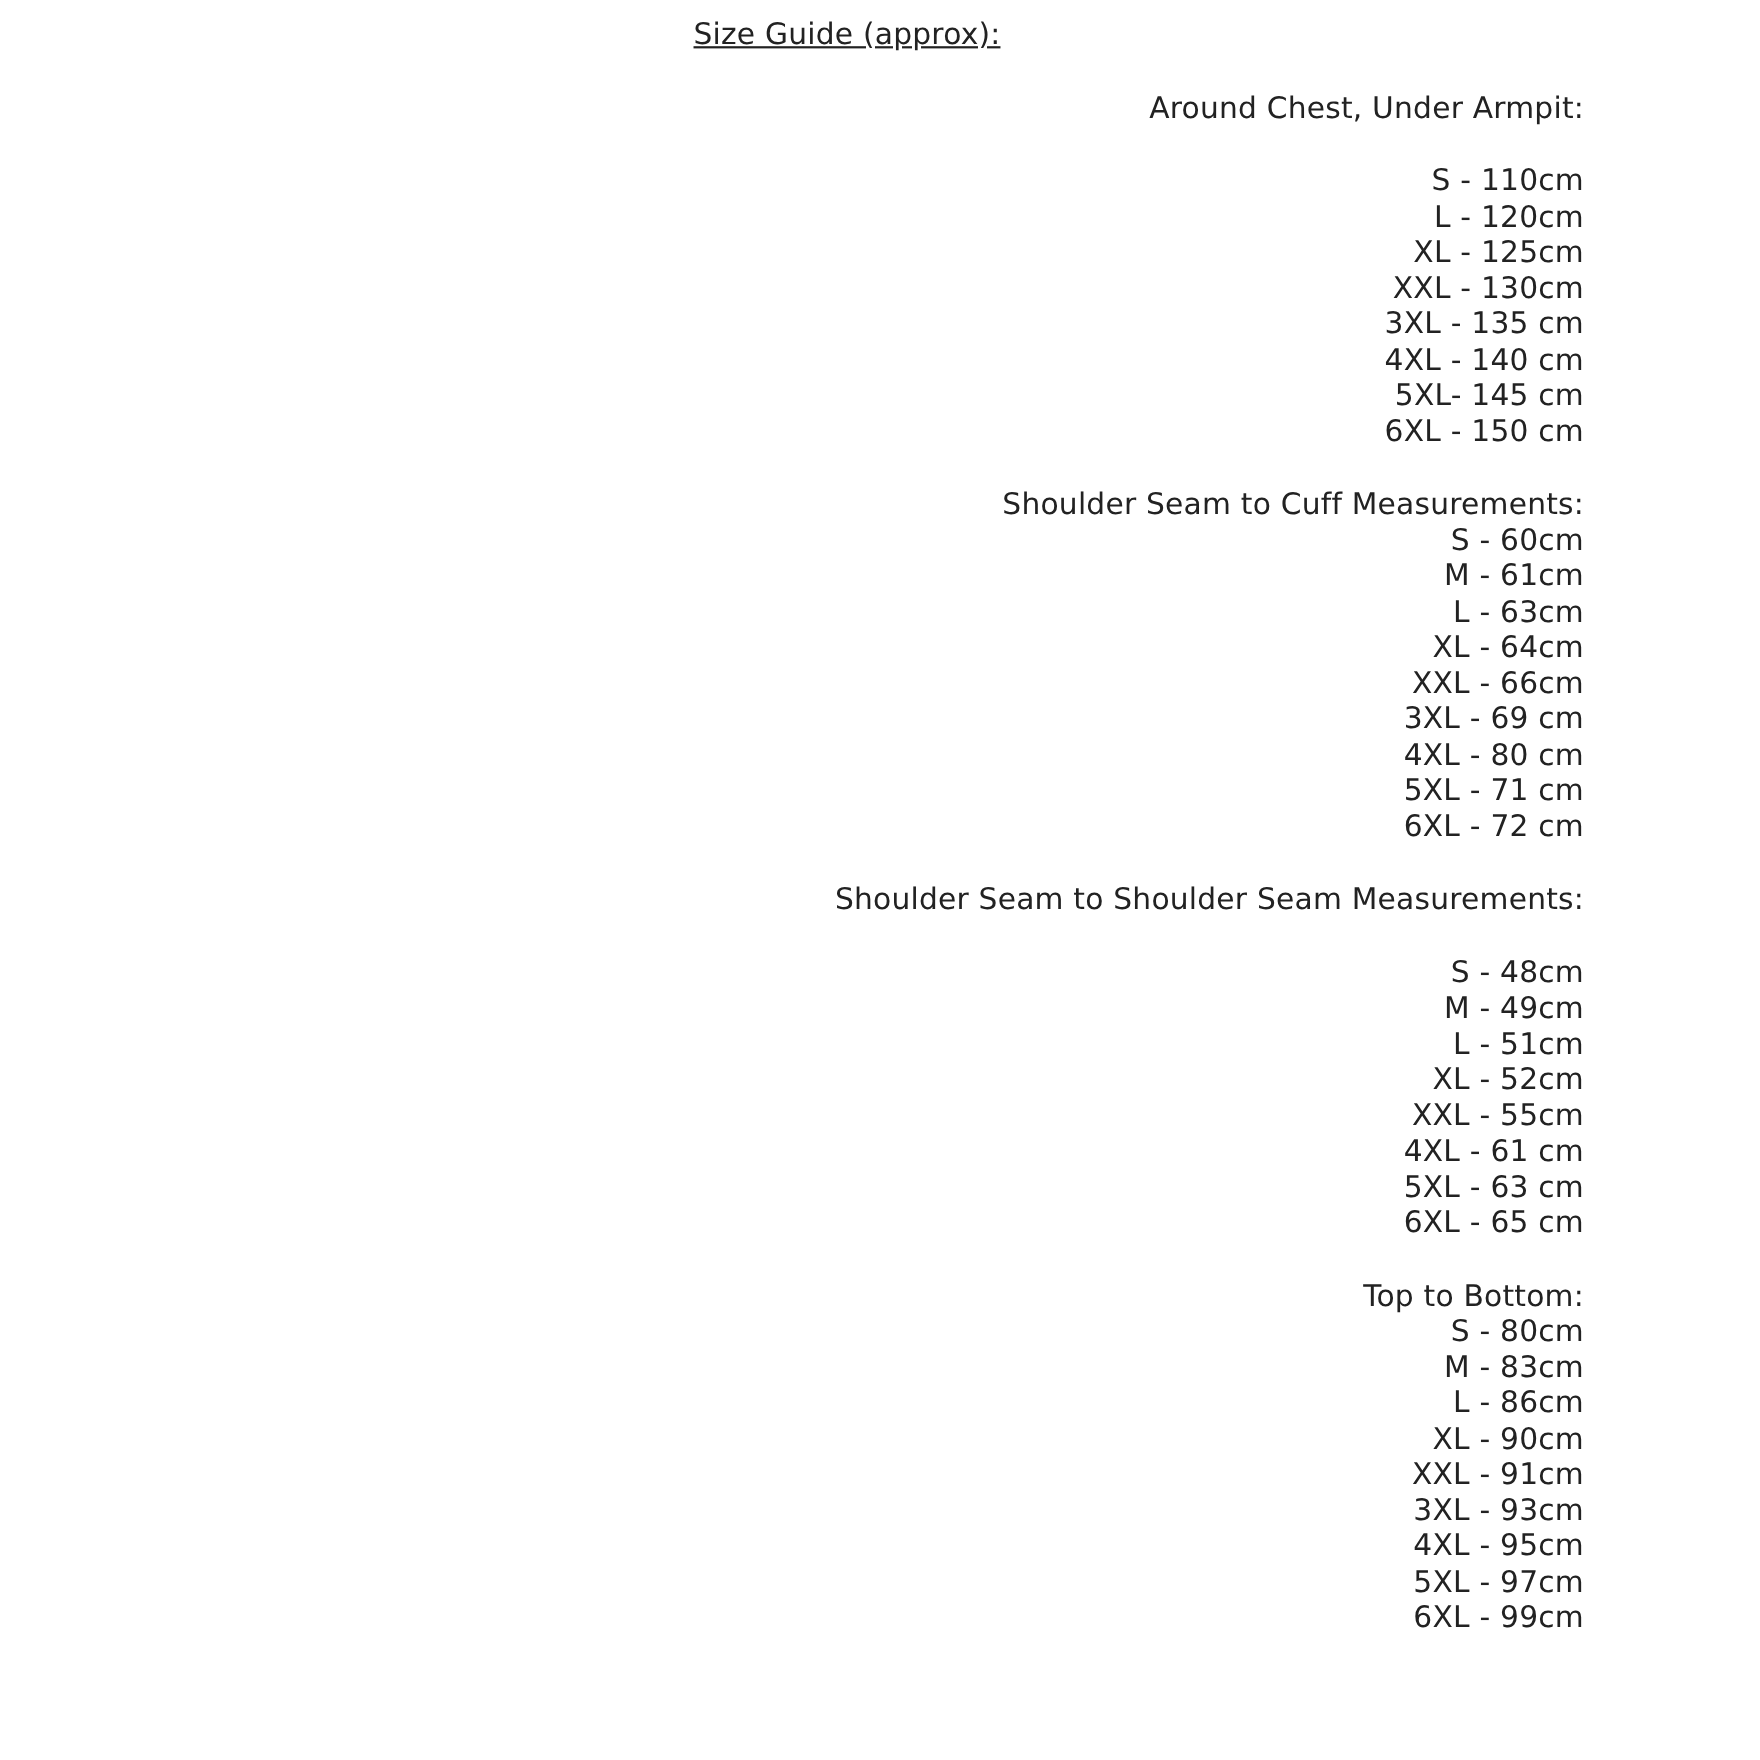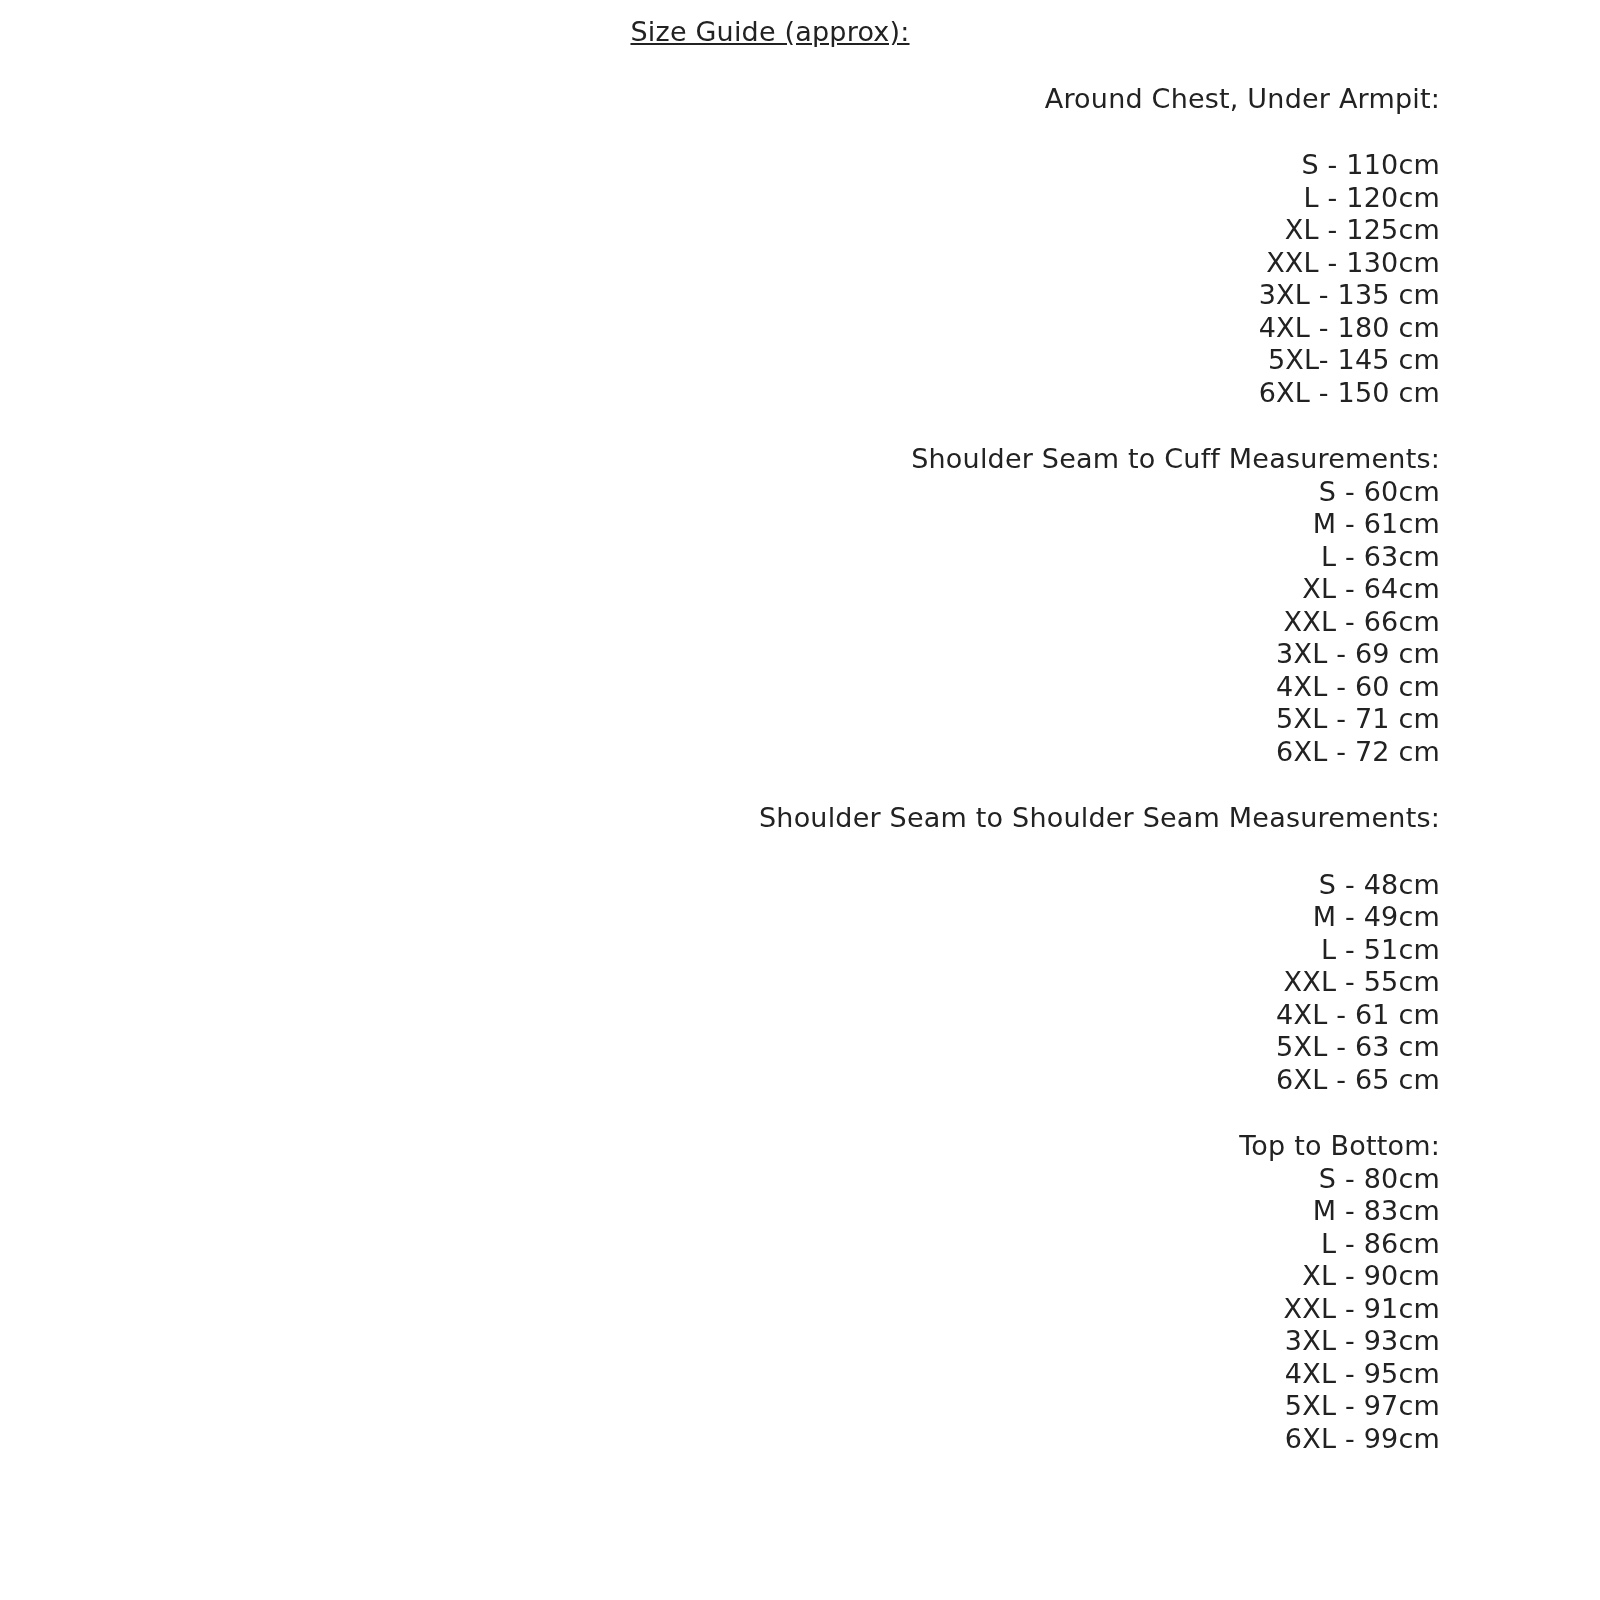--- a/index.html
+++ b/index.html
@@ -54,47 +54,48 @@
   <div class="title gap-below">Size Guide (approx):</div>
 
   <section class="size-section">
     <div class="heading gap-below">Around Chest, Under Armpit:</div>
     <div class="lines">
         <div class="line">S - 110cm</div>
         <div class="line">L - 120cm</div>
         <div class="line">XL - 125cm</div>
         <div class="line">XXL - 130cm</div>
         <div class="line">3XL - 135 cm</div>
-        <div class="line">4XL - 180 cm</div>
+        <div class="line">4XL - 140 cm</div>
         <div class="line">5XL- 145 cm</div>
         <div class="line">6XL - 150 cm</div>
       </div>
   </section>
 
   <section class="size-section">
     <div class="heading">Shoulder Seam to Cuff Measurements:</div>
     <div class="lines">
         <div class="line">S - 60cm</div>
         <div class="line">M - 61cm</div>
         <div class="line">L - 63cm</div>
         <div class="line">XL - 64cm</div>
         <div class="line">XXL - 66cm</div>
         <div class="line">3XL - 69 cm</div>
-        <div class="line">4XL - 60 cm</div>
+        <div class="line">4XL - 80 cm</div>
         <div class="line">5XL - 71 cm</div>
         <div class="line">6XL - 72 cm</div>
       </div>
   </section>
 
   <section class="size-section">
     <div class="heading gap-below">Shoulder Seam to Shoulder Seam Measurements:</div>
     <div class="lines">
         <div class="line">S - 48cm</div>
         <div class="line">M - 49cm</div>
         <div class="line">L - 51cm</div>
+        <div class="line">XL - 52cm</div>
         <div class="line">XXL - 55cm</div>
         <div class="line">4XL - 61 cm</div>
         <div class="line">5XL - 63 cm</div>
         <div class="line">6XL - 65 cm</div>
       </div>
   </section>
 
   <section class="size-section">
     <div class="heading">Top to Bottom:</div>
     <div class="lines">

